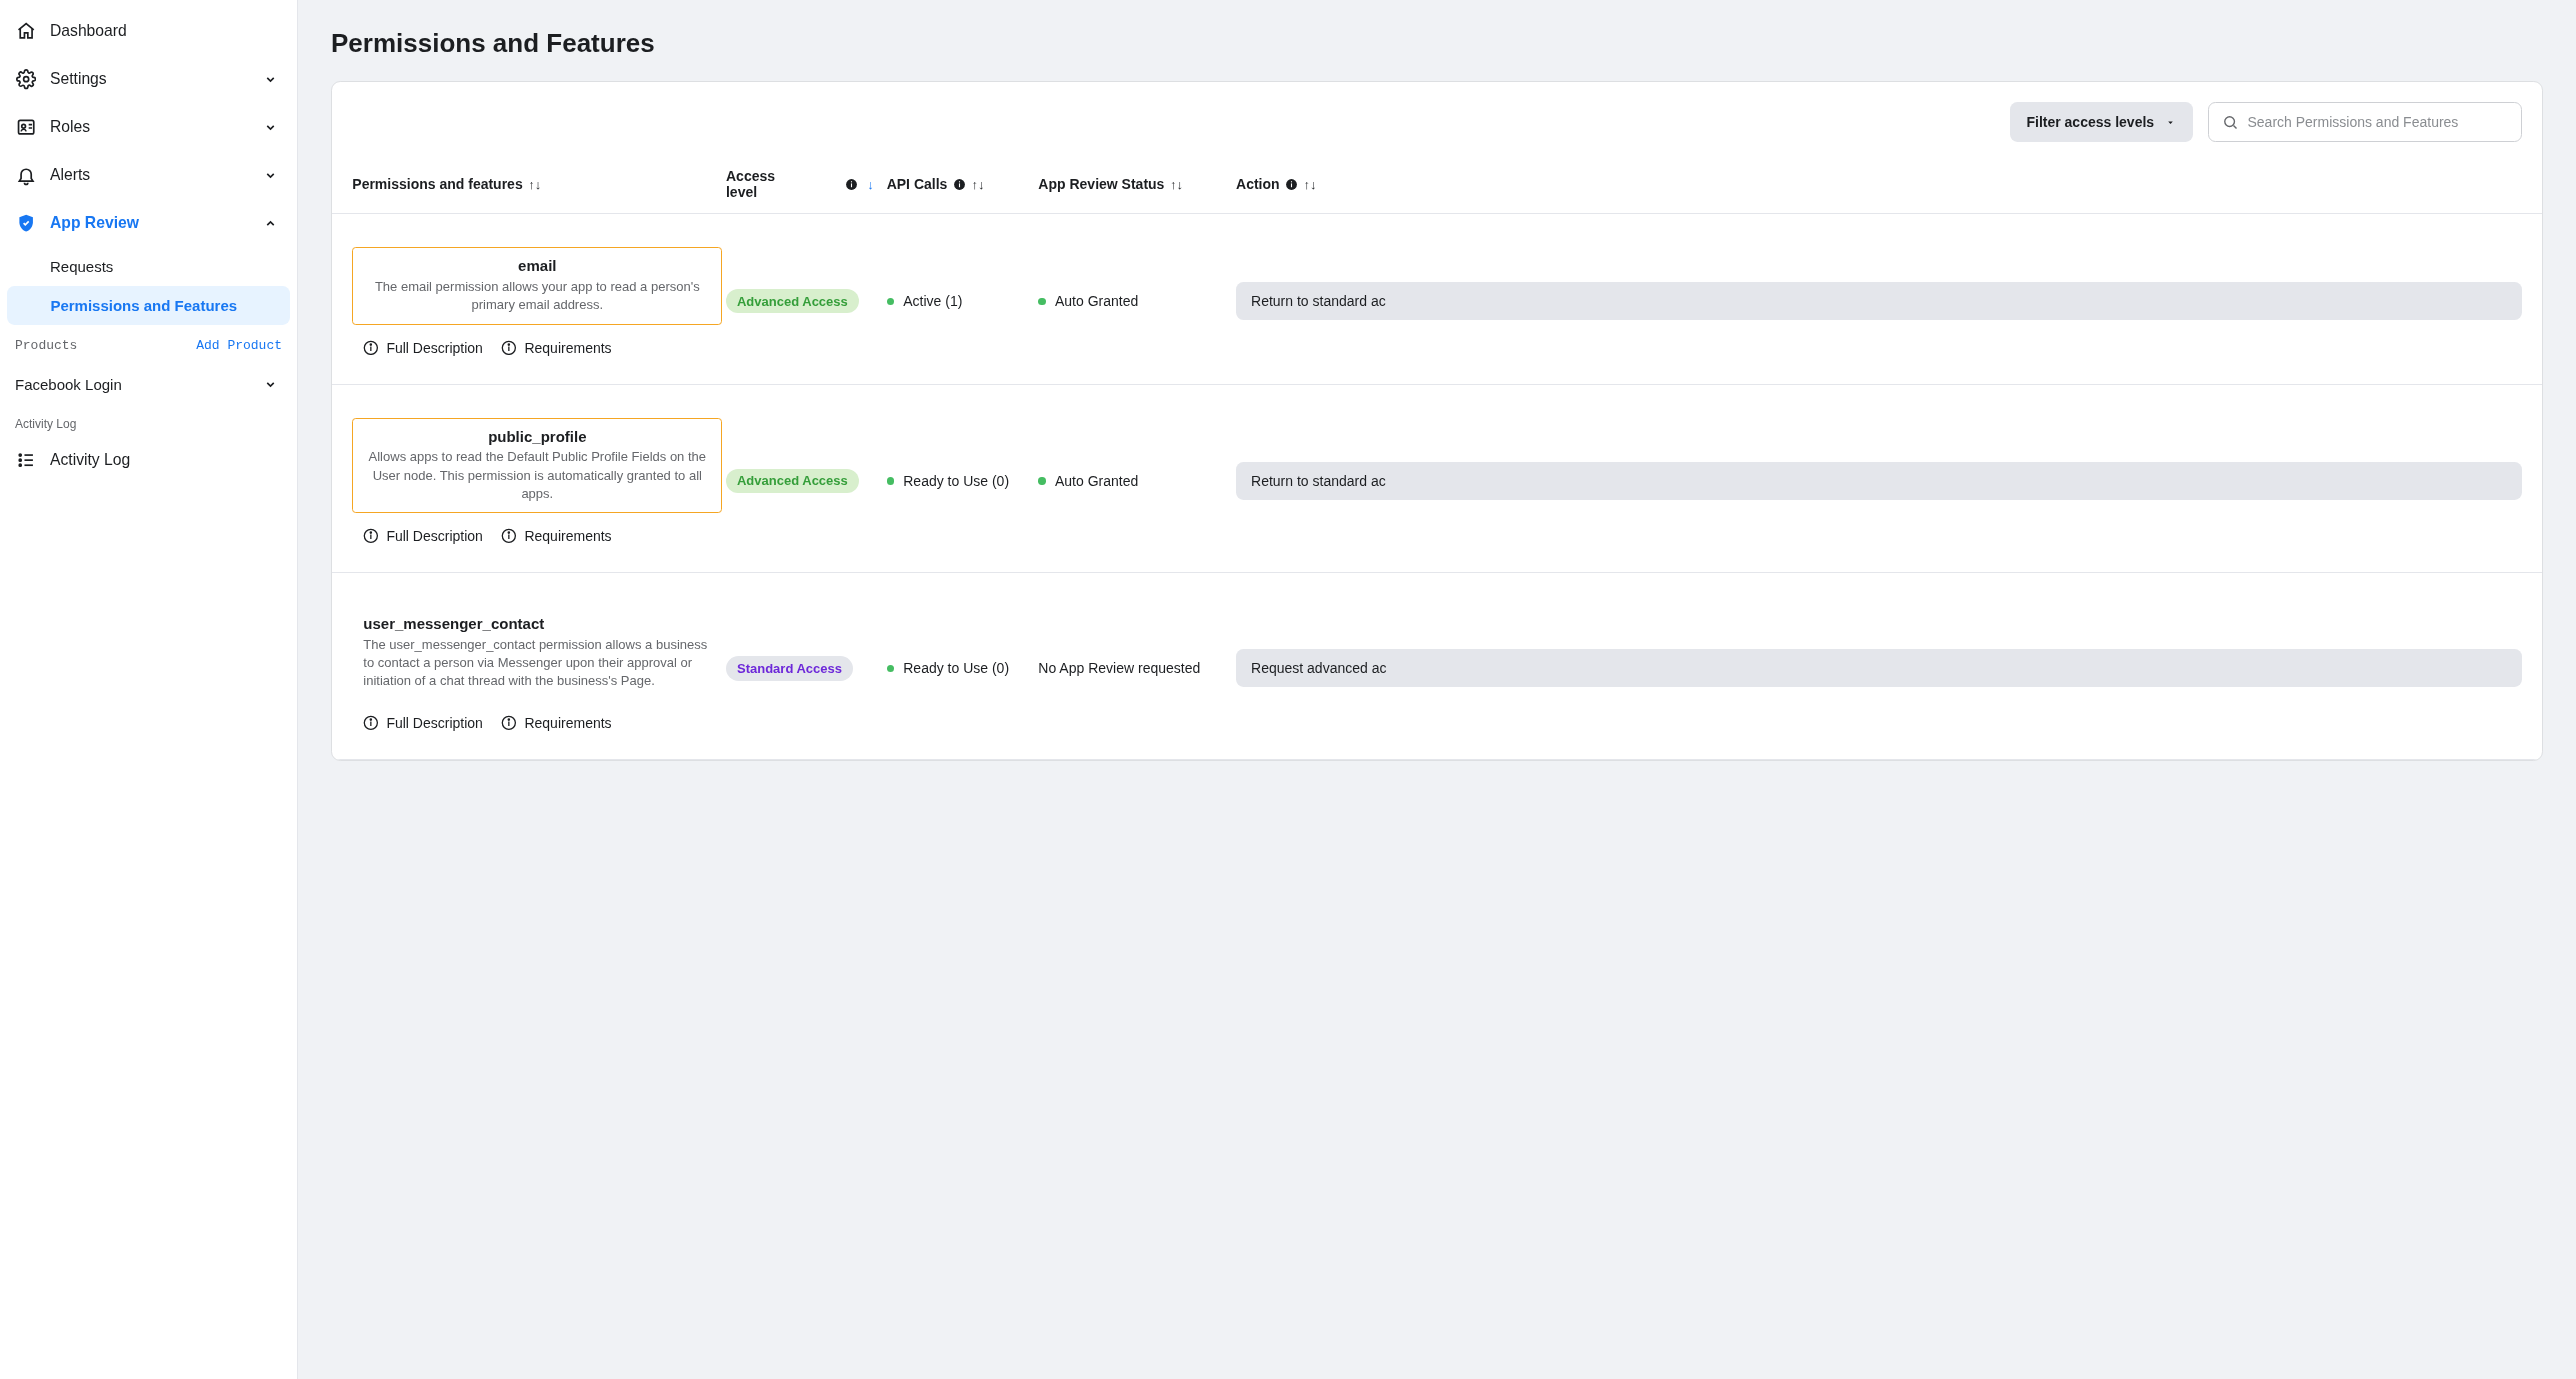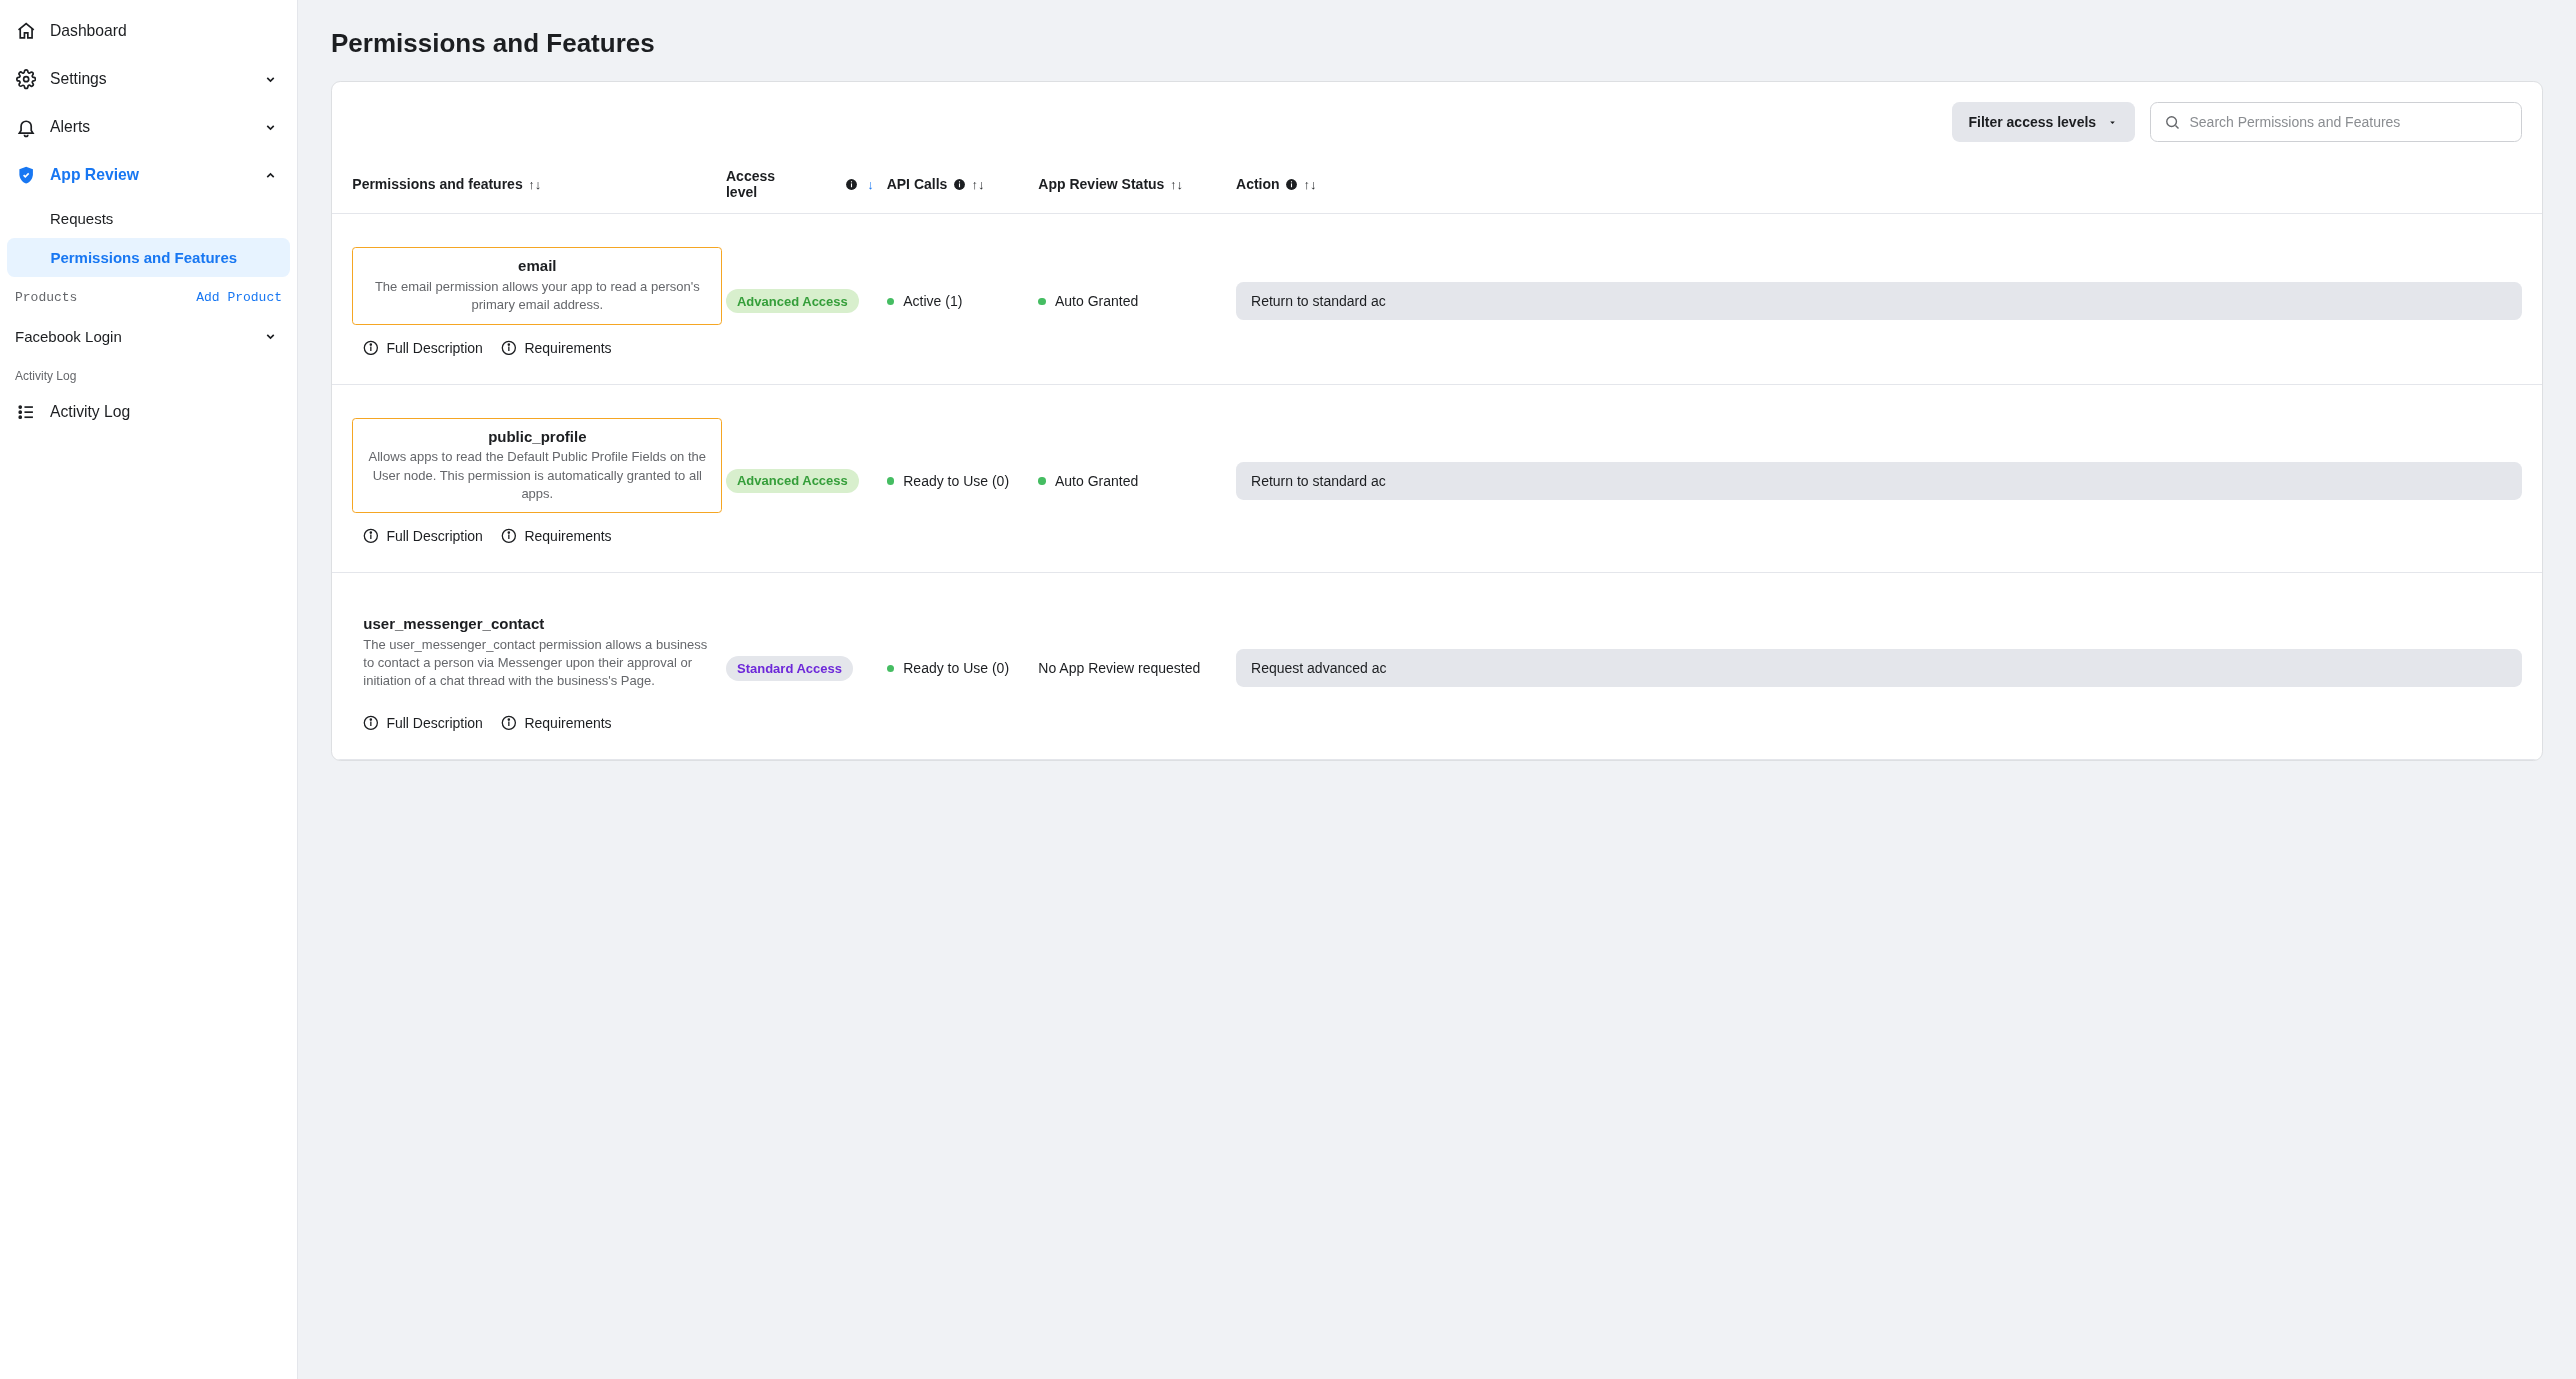--- a/index.html
+++ b/index.html
@@ -115,21 +115,21 @@
     align-items: center;
     gap: 11px;
     cursor: pointer;
   }
   .search-wrap {
     border: 0.9px solid #ced0d4;
     border-radius: 7.4px;
     display: flex;
     align-items: center;
     padding: 0 13px;
-    width: 372px;
+    width: 314px;
   }
   .search-wrap input {
     border: none;
     outline: none;
     padding: 11px 9.2px;
     font-size: 14px;
     flex: 1;
     color: #1c1e21;
   }
   .search-wrap input::placeholder { color: #8a8d91; }
@@ -238,20 +238,36 @@
         </svg>
     </span>
     <span>Settings</span>
     <span class="chev">
       <svg width="13" height="13" viewBox="0 0 24 24" fill="none" stroke="currentColor" stroke-width="3">
           <polyline points="6 9 12 15 18 9"></polyline>
         </svg>
     </span>
   </div>
 
+  <div class="nav-item">
+    <span class="icon-slot">
+      <svg width="20.3" height="20.3" viewBox="0 0 24 24" fill="none" stroke="currentColor" stroke-width="2">
+          <rect x="3" y="4" width="18" height="16" rx="2"></rect>
+          <circle cx="9" cy="11" r="2.2"></circle>
+          <path d="M6 17c.4-1.5 1.7-2.5 3-2.5s2.6 1 3 2.5"></path>
+          <path d="M15 9h4M15 13h4"></path>
+        </svg>
+    </span>
+    <span>Roles</span>
+    <span class="chev">
+      <svg width="13" height="13" viewBox="0 0 24 24" fill="none" stroke="currentColor" stroke-width="3">
+          <polyline points="6 9 12 15 18 9"></polyline>
+        </svg>
+    </span>
+  </div>
 
   <div class="nav-item">
     <span class="icon-slot">
       <svg width="20.3" height="20.3" viewBox="0 0 24 24" fill="none" stroke="currentColor" stroke-width="2">
           <path d="M18 16v-5a6 6 0 1 0-12 0v5l-2 3h16z"></path>
           <path d="M10 21a2 2 0 0 0 4 0"></path>
         </svg>
     </span>
     <span>Alerts</span>
     <span class="chev">

